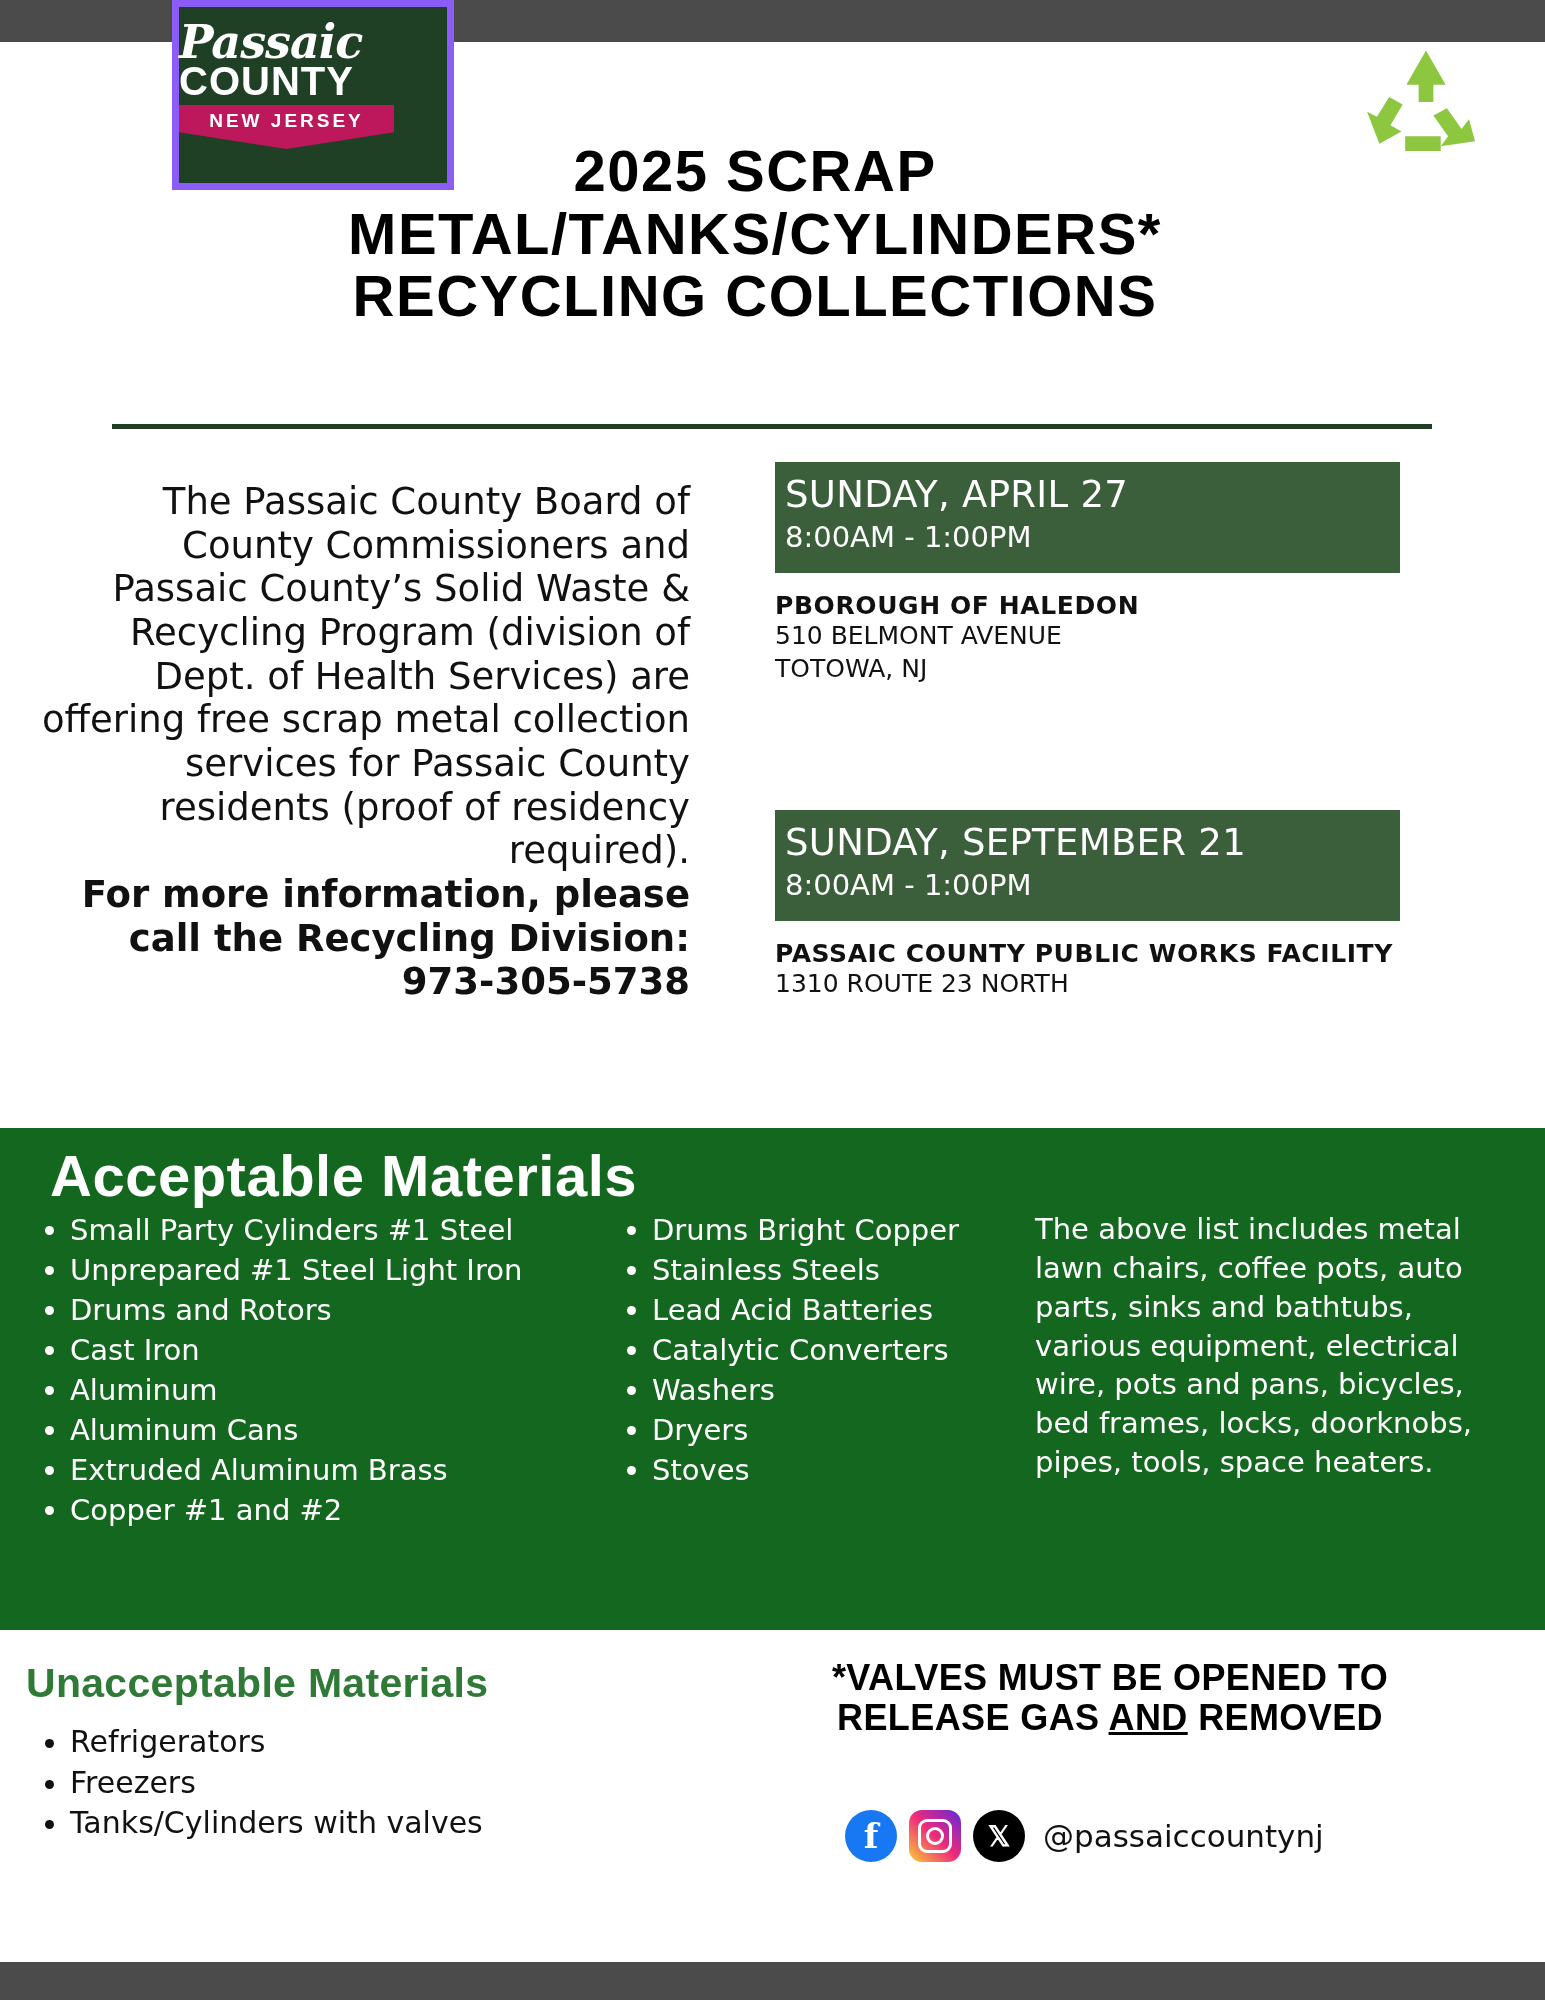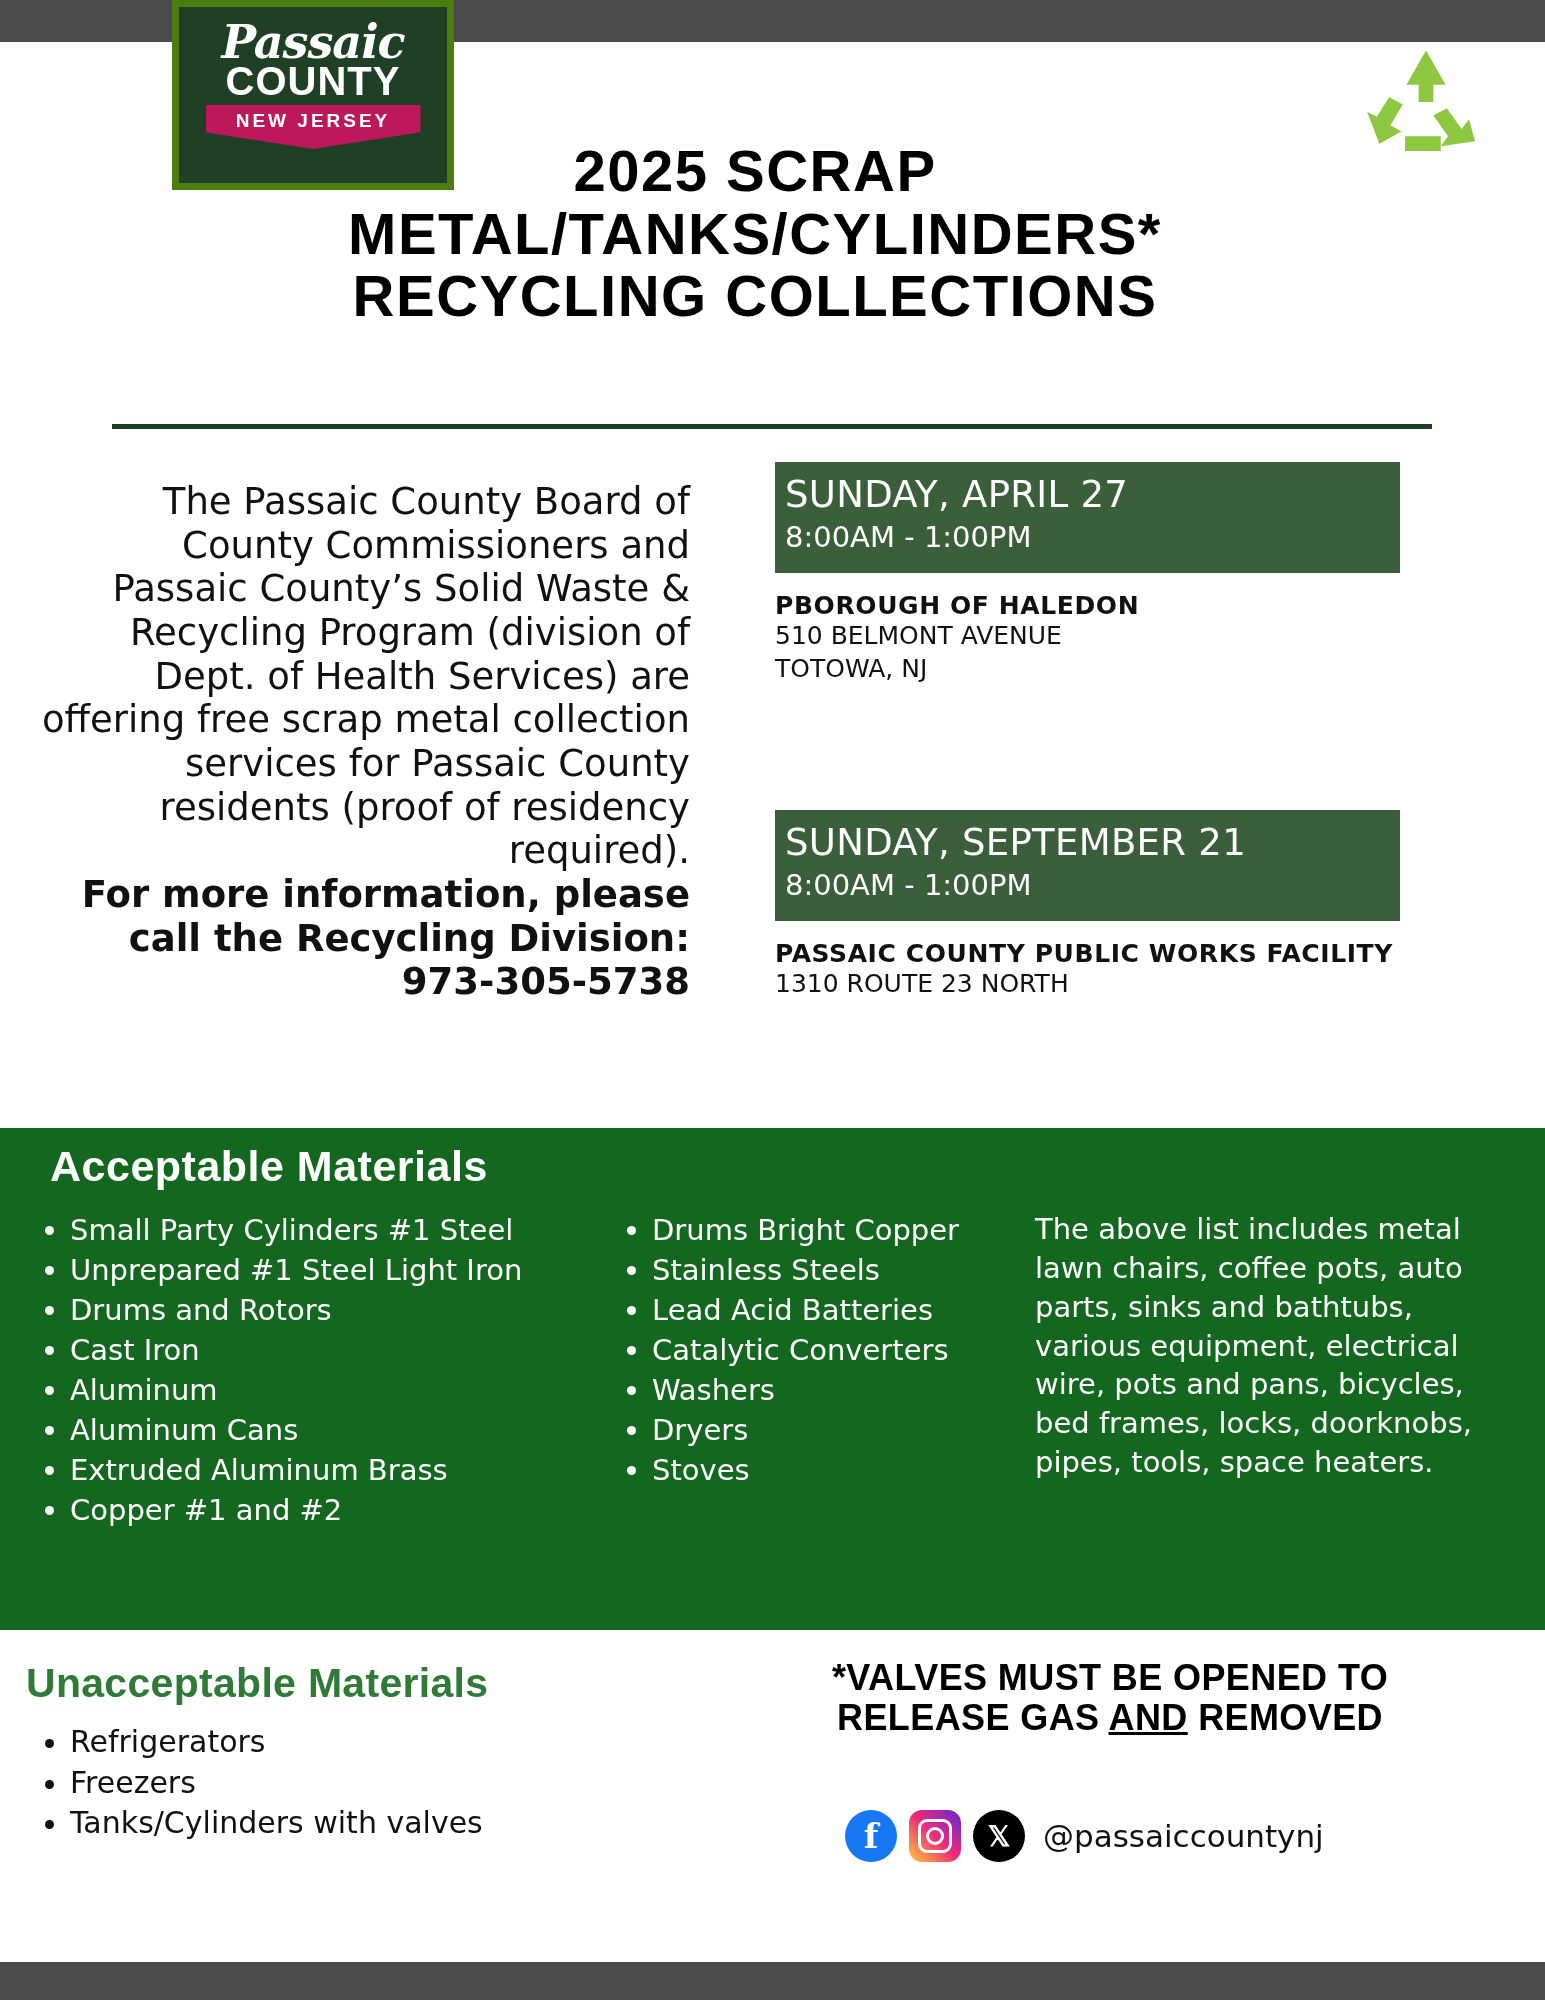--- a/index.html
+++ b/index.html
@@ -32,25 +32,25 @@
   }
 
   
   .logo {
     position: absolute;
     top: 0;
     left: 172px;
     width: 282px;
     height: 190px;
     background: #1f4024;
-    border: 7px solid #4d7c0f;
+    border: 7px solid #8b5cf6;
     box-sizing: border-box;
     display: flex;
     flex-direction: column;
-    align-items: center;
+    align-items: flex-start;
     justify-content: flex-start;
     padding-top: 12px;
   }
   .logo-passaic {
     font-family: "DejaVu Serif", serif;
     font-style: italic;
     font-weight: bold;
     font-size: 46px;
     color: #ffffff;
     line-height: 1;
@@ -178,21 +178,21 @@
     height: 502px;
     background: #14671f;
     color: #ffffff;
   }
   .accept-title {
     position: absolute;
     top: 14px;
     left: 50px;
     font-family: "Liberation Sans", sans-serif;
     font-weight: bold;
-    font-size: 43px;
+    font-size: 58px;
     letter-spacing: 0.5px;
   }
   .accept-col {
     position: absolute;
     top: 82px;
     font-size: 29px;
     line-height: 1.38;
   }
   .accept-col ul {
     margin: 0;

